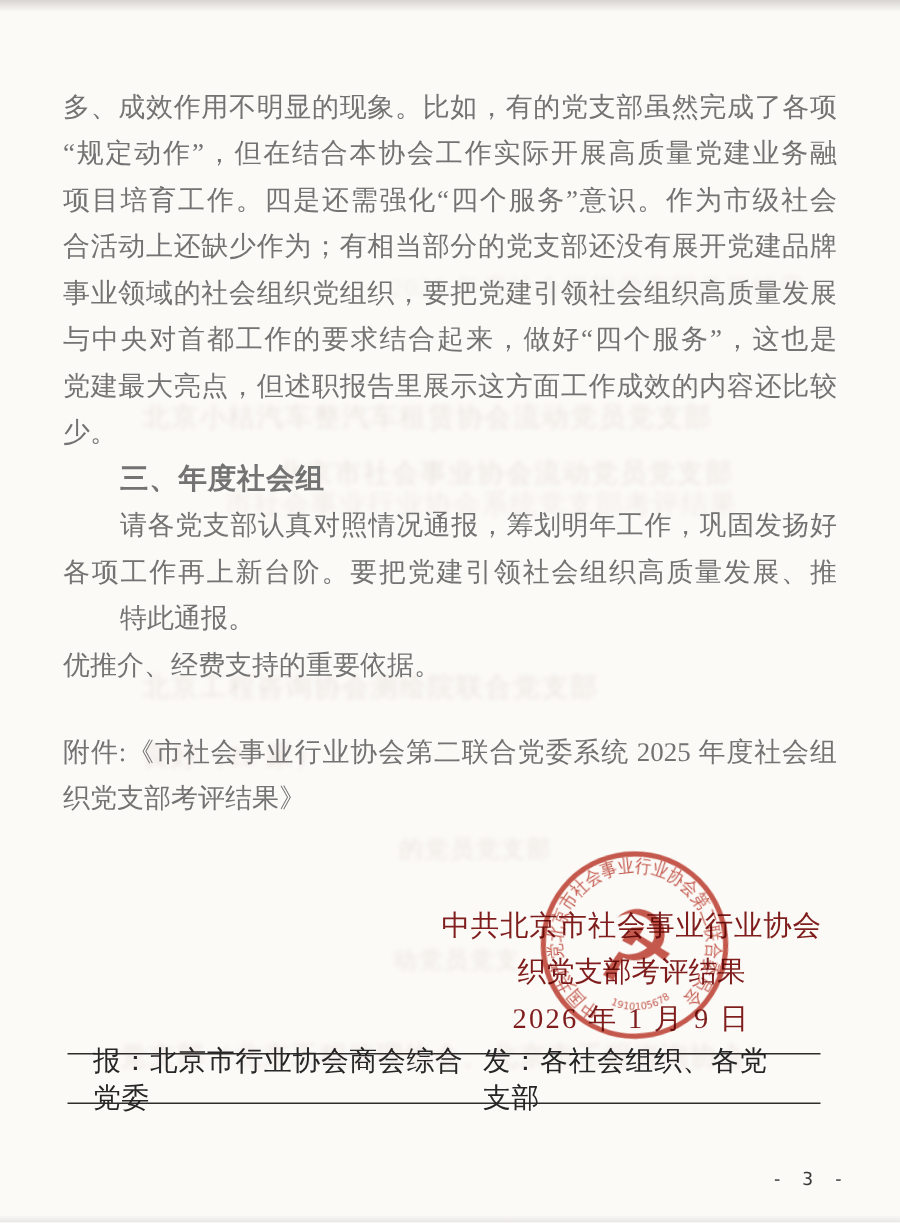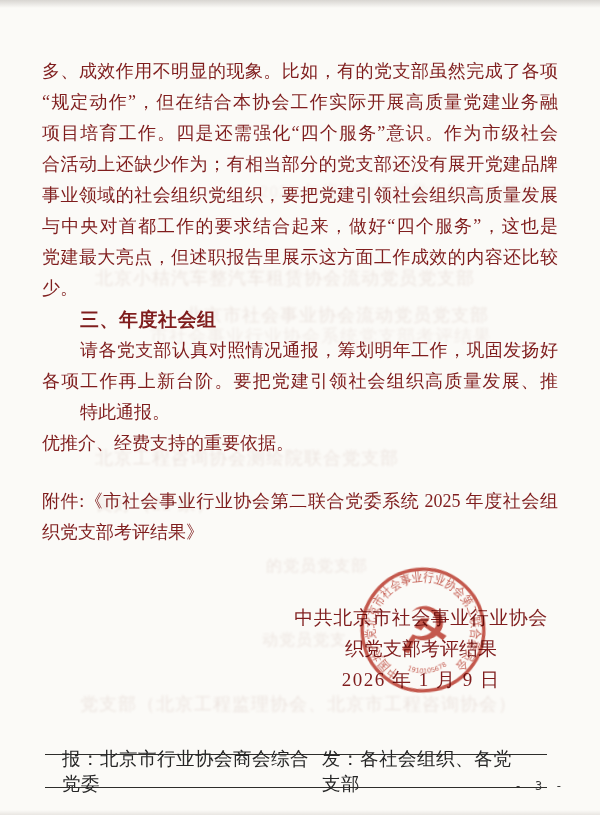--- a/index.html
+++ b/index.html
@@ -7,21 +7,21 @@
        background:#fbfaf7;
        font-family:"Liberation Serif","DejaVu Serif",serif;}
   .page{position:absolute;inset:0;}
   
   .edge-top{position:absolute;left:0;top:0;width:600px;height:8px;
     background:linear-gradient(#d8d5d1,rgba(251,250,247,0));pointer-events:none;}
   .edge-bottom{position:absolute;left:0;bottom:0;width:600px;height:5px;
     background:linear-gradient(rgba(251,250,247,0),#e9e6e2);pointer-events:none;}
 
   
-  .textcol{position:absolute;left:42px;top:56px;width:516px;color:#7f1d1d;}
+  .textcol{position:absolute;left:42px;top:56px;width:516px;color:#737373;}
   .ln{height:31px;line-height:31px;font-size:18px;white-space:nowrap;}
   .jl{text-align:justify;text-align-last:justify;white-space:normal;height:31px;line-height:31px;overflow:hidden;}
   .ind{text-indent:38px;}
   .heading{font-family:"DejaVu Sans","Liberation Sans",sans-serif;
     font-weight:700;font-size:19px;letter-spacing:.5px;}
   .attach{margin-top:27px;}
 
   
   .signature{position:absolute;left:285px;top:602px;width:272px;text-align:center;
     color:#7f1d1d;line-height:31px;font-size:19px;}
@@ -31,21 +31,21 @@
   
   .seal{position:absolute;left:347px;top:554px;width:152px;height:152px;
     transform:rotate(-6deg);opacity:.88;mix-blend-mode:multiply;
     filter:blur(.3px);}
 
   
   .bleed{position:absolute;color:#9b6d60;opacity:.15;filter:blur(1.3px);
     white-space:nowrap;letter-spacing:1px;pointer-events:none;}
 
   
-  .footer{position:absolute;left:45px;top:754px;width:502px;height:34px;
+  .footer{position:absolute;left:45px;top:702px;width:502px;height:34px;
     border-top:1.6px solid #2e2d2b;border-bottom:1.6px solid #2e2d2b;
     display:flex;justify-content:space-between;align-items:center;
     padding:0 17px;box-sizing:border-box;color:#262626;}
   .footer span{font-size:18.5px;letter-spacing:.5px;}
 
   .pagenum{position:absolute;left:505px;top:779px;width:70px;text-align:center;
     font-size:12px;letter-spacing:3px;color:#3a3a3a;
     font-family:"DejaVu Sans Mono","Liberation Mono",monospace;}
 </style>
 </head>

